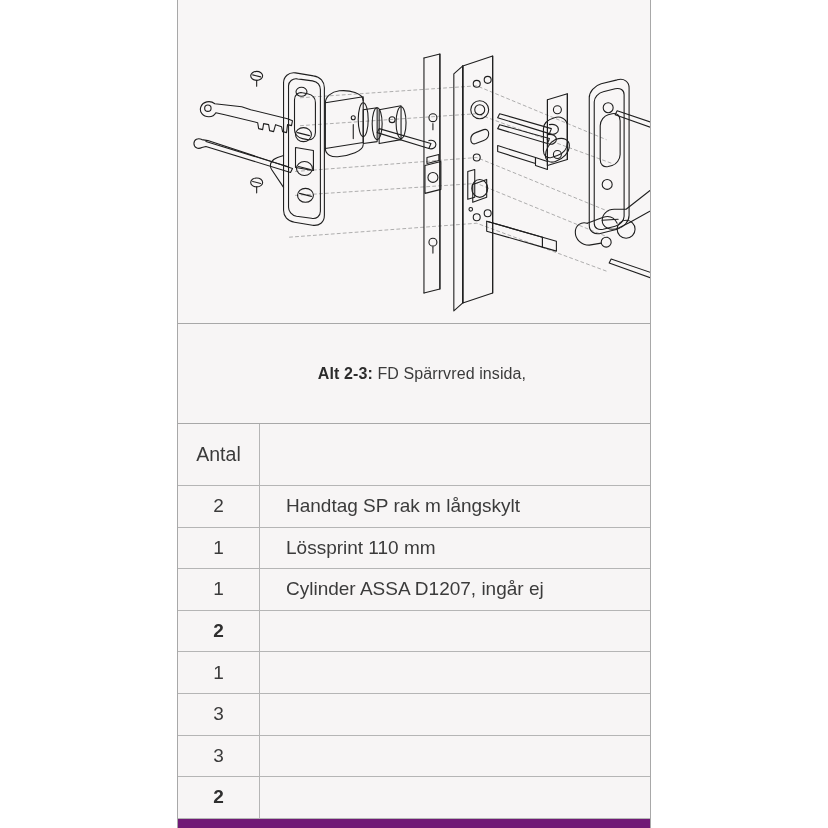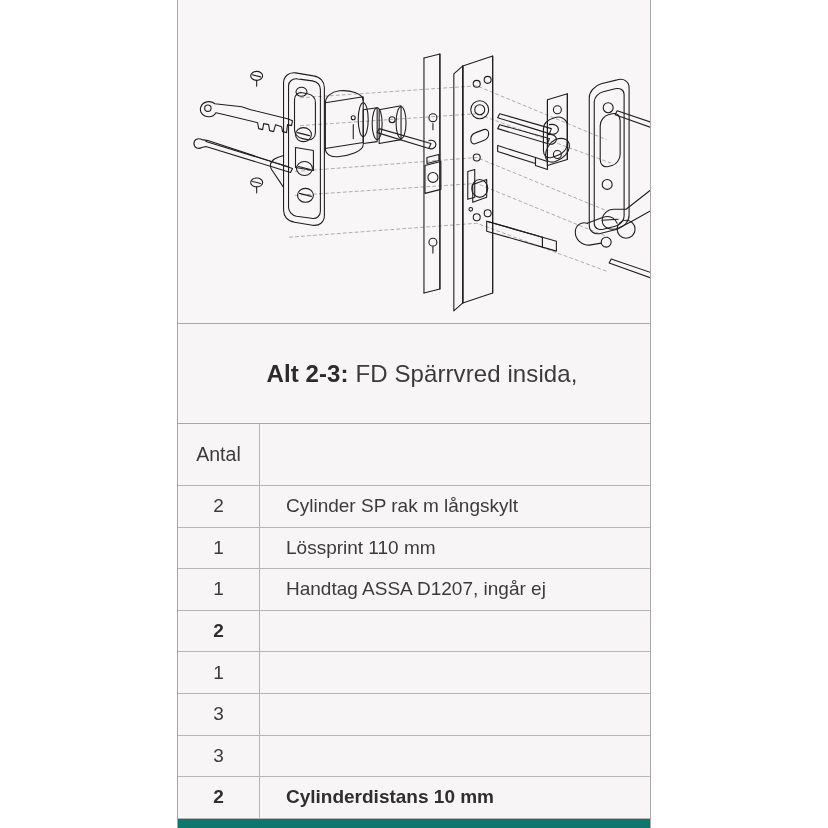--- a/index.html
+++ b/index.html
@@ -57,37 +57,37 @@
     height: 100px;
     box-sizing: border-box;
     border-bottom: 1.5px solid #a8a8a8;
     display: flex;
     align-items: center;
     justify-content: center;
     padding: 0 24px 0 40px;
     background: #f7f5f5;
   }
   .title-text {
-    font-size: 24px;
+    font-size: 16px;
     line-height: 31px;
     color: #3b3b3b;
     text-align: center;
     letter-spacing: 0.1px;
   }
   .title-text .alt {
     font-weight: bold;
     color: #2c2c2c;
   }
 
   
   .table {
     flex: 1 1 auto;
     display: flex;
     flex-direction: column;
-    background: #0f766e;
+    background: #701a75;
   }
   .row {
     display: flex;
     height: 41.6px;
     flex: 0 0 41.6px;
     border-bottom: 1.3px solid #b5b5b5;
     box-sizing: border-box;
     background: #f7f5f5;
   }
   .row.header {
@@ -317,43 +317,42 @@
       </div>
     </div>
 
     <div class="table">
       <div class="row header">
         <div class="cell-qty">Antal</div>
       </div>
       <div id="rows-host">
           <div class="row">
             <div class="cell-qty">2</div>
-            <div class="cell-name">Cylinder SP rak m långskylt</div>
+            <div class="cell-name">Handtag SP rak m långskylt</div>
           </div>
           <div class="row">
             <div class="cell-qty">1</div>
             <div class="cell-name">Lössprint 110 mm</div>
           </div>
           <div class="row">
             <div class="cell-qty">1</div>
-            <div class="cell-name">Handtag ASSA D1207, ingår ej</div>
+            <div class="cell-name">Cylinder ASSA D1207, ingår ej</div>
           </div>
           <div class="row bold">
             <div class="cell-qty">2</div>
           </div>
           <div class="row">
             <div class="cell-qty">1</div>
           </div>
           <div class="row">
             <div class="cell-qty">3</div>
           </div>
           <div class="row">
             <div class="cell-qty">3</div>
           </div>
           <div class="row bold">
             <div class="cell-qty">2</div>
-            <div class="cell-name">Cylinderdistans 10 mm</div>
           </div>
         </div>
     </div>
 
   </div>
 </div>
 
 </body></html>

